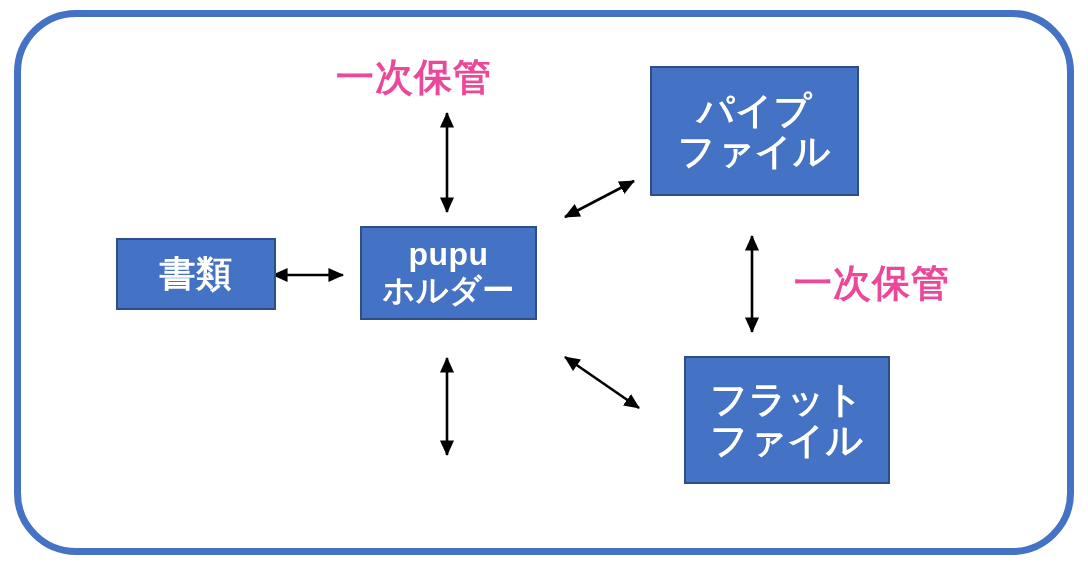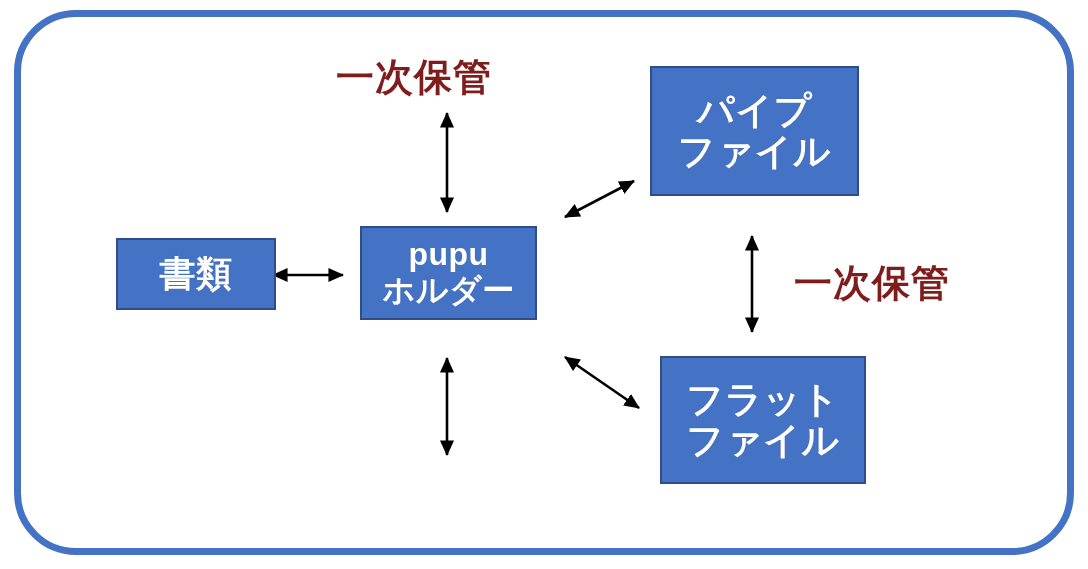--- a/index.html
+++ b/index.html
@@ -52,27 +52,27 @@
   }
   #node-pupu {
     left: 360px; top: 226px; width: 177px; height: 94px;
     font-size: 32px;
   }
   #node-pipe {
     left: 650px; top: 66px; width: 209px; height: 130px;
     font-size: 37px;
   }
   #node-flat {
-    left: 660px; top: 356px; width: 206px; height: 128px;
+    left: 684px; top: 356px; width: 206px; height: 128px;
     font-size: 37px;
   }
 
   .caption {
     position: absolute;
-    color: #7f1d1d;
+    color: #ec4899;
     font-weight: bold;
     font-size: 38px;
     white-space: nowrap;
     letter-spacing: 1px;
   }
   #caption-primary { left: 336px; top: 52px; }
   #caption-secondary { left: 794px; top: 258px; }
   #caption-meeting { left: 356px; top: 470px; }
 
   .arrow-layer {

